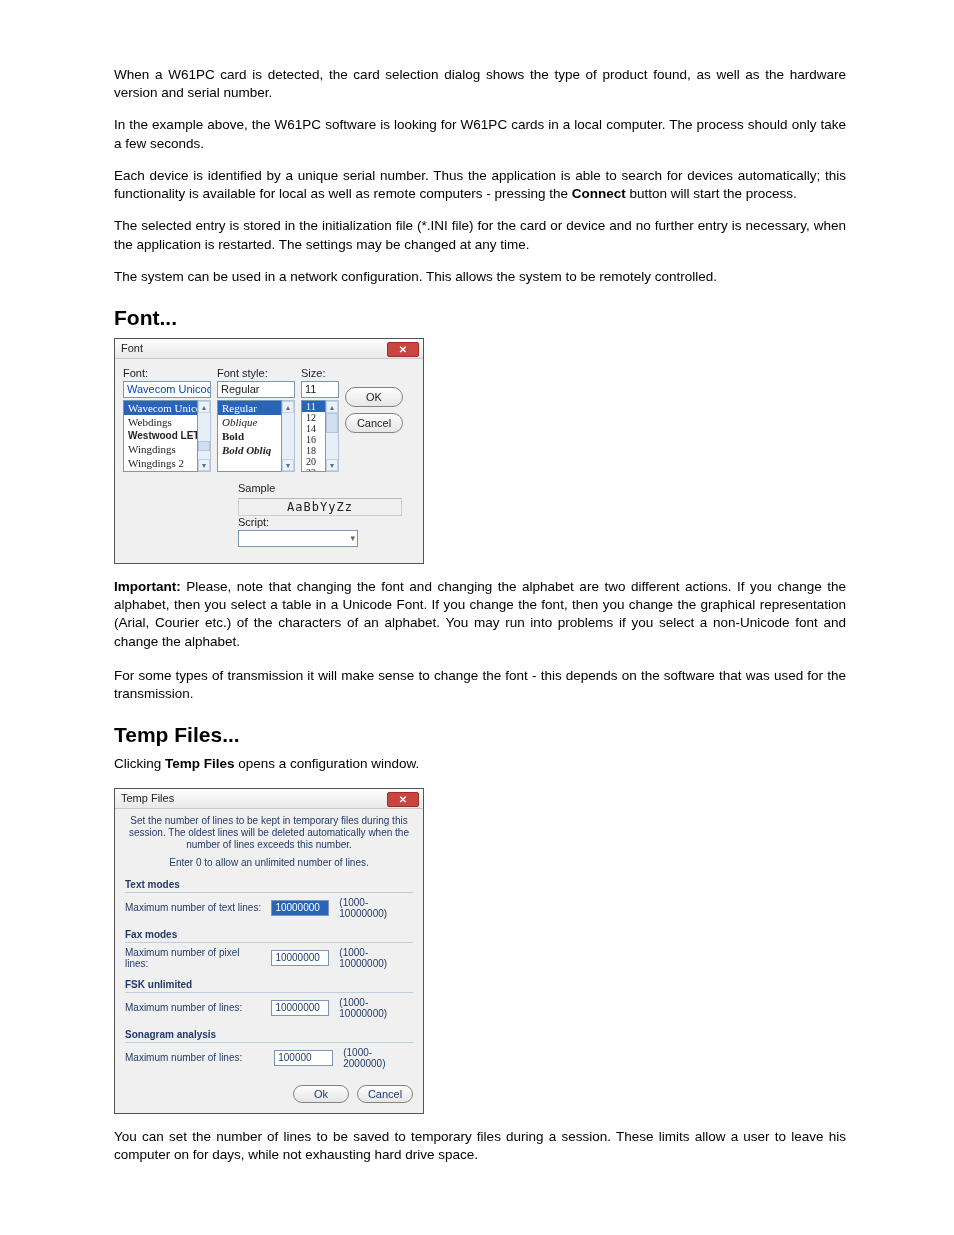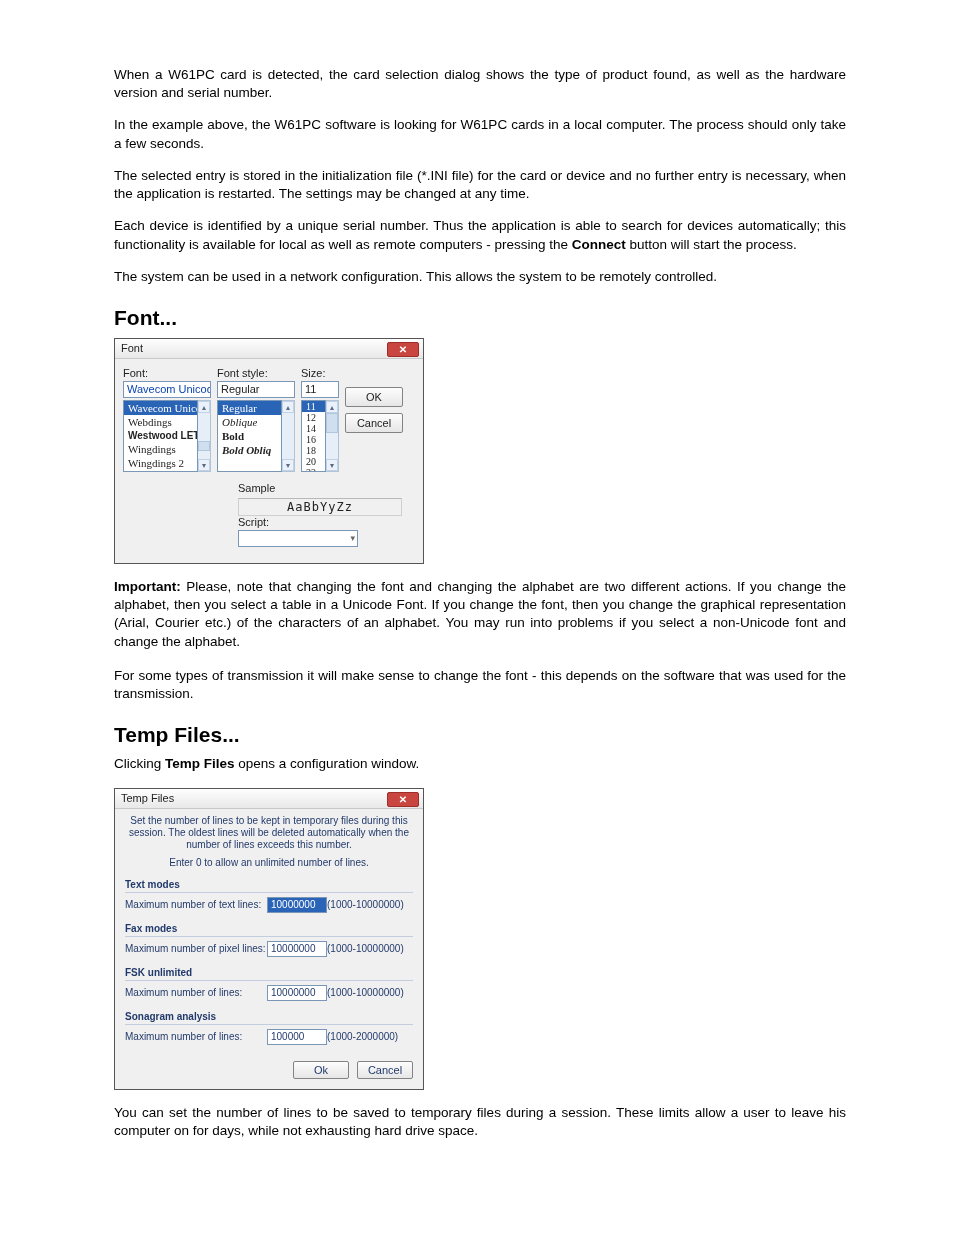--- a/index.html
+++ b/index.html
@@ -78,21 +78,21 @@
     width:13px; border:1px solid #b3c3d6; border-left:none;
     background:#e6eef8; display:flex; flex-direction:column; justify-content:space-between;
   }
   .sbar .up,.sbar .down{
     height:12px; text-align:center; font-size:8px; line-height:12px; color:#5a6b85;
     background:#eaf1fa;border:1px solid #c2d2e6;
   }
   .sbar .mid{flex:1;position:relative;background:#e6eef8;}
   .sbar .thumb{position:absolute;left:0;right:0;background:#d0dff0;border:1px solid #b2c7dd;}
   .btn {
-    height:20px; border:1px solid #838383; border-radius:2px;
+    height:20px; border:1px solid #838383; border-radius:10px;
     background:linear-gradient(#fdfdfd,#e6e6e6);
     display:flex;align-items:center;justify-content:center;
     font-size:11px;
     text-align:right;
   }
   .sample-area{ margin:10px 0 0 115px; }
   .sample-lbl{ font-size:11px; margin-bottom:4px; }
   .sample-box{
     border:1px solid #cfcfcf; border-top-color:#b8b8b8;
     height:18px; display:flex;align-items:center;justify-content:center;
@@ -110,42 +110,42 @@
   
   .dlg-temp{width:310px;}
   .dlg-temp .dlg-header{font-size:11px;}
   .dlg-temp .dlg-body{font-size:10px;color:#223a6b;padding:6px 10px 10px 10px;}
   .temp-intro{font-size:10px;color:#223a6b;line-height:1.2;margin-bottom:4px;text-align:center;}
   .temp-section{margin-top:10px;}
   .temp-section .hdr{
     color:#223a6b;font-size:10px;
     border-bottom:1px solid #c2cee0;padding-bottom:2px;margin-bottom:4px;font-weight:bold;
   }
-  .temp-row{display:flex;align-items:center;font-size:10px;color:#223a6b;}
+  .temp-row{display:flex;align-items:center;gap:10px;font-size:10px;color:#223a6b;}
   .temp-row .tlbl{width:142px;}
   .temp-row .tval{
     width:60px;height:16px;border:1px solid #7a97b8;background:#fff;
     display:flex;align-items:center;padding:0 3px;
   }
   .temp-row .tval.sel{background:#2a64b6;color:#fff;}
   .temp-row .trange{color:#223a6b;}
   .temp-btns{display:flex;justify-content:flex-end;gap:8px;margin-top:16px;}
   .temp-btns .btn{width:56px;height:18px;font-size:11px;}
 </style>
 </head>
 <body>
 
 <div class="page">
 
   <p>When a W61PC card is detected, the card selection dialog shows the type of product found, as well as the hardware version and serial number.</p>
   <p>In the example above, the W61PC software is looking for W61PC cards in a local computer. The process should only take a few seconds.</p>
-  <p>The selected entry is stored in the initialization file (*.INI file) for the card or device and no further entry is necessary, when the application is restarted. The settings may be changed at any time.</p>
   <p>
     <span>Each device is identified by a unique serial number. Thus the application is able to search for devices automatically; this functionality is available for local as well as remote computers - pressing the </span><b>Connect</b><span> button will start the process.</span>
   </p>
+  <p>The selected entry is stored in the initialization file (*.INI file) for the card or device and no further entry is necessary, when the application is restarted. The settings may be changed at any time.</p>
   <p>The system can be used in a network configuration. This allows the system to be remotely controlled.</p>
 
   <h2>Font...</h2>
 
   <div class="dlg dlg-font">
     <div class="dlg-header">
       <span>Font</span>
       <div class="dlg-close">
           <span>✕</span>
         </div>

